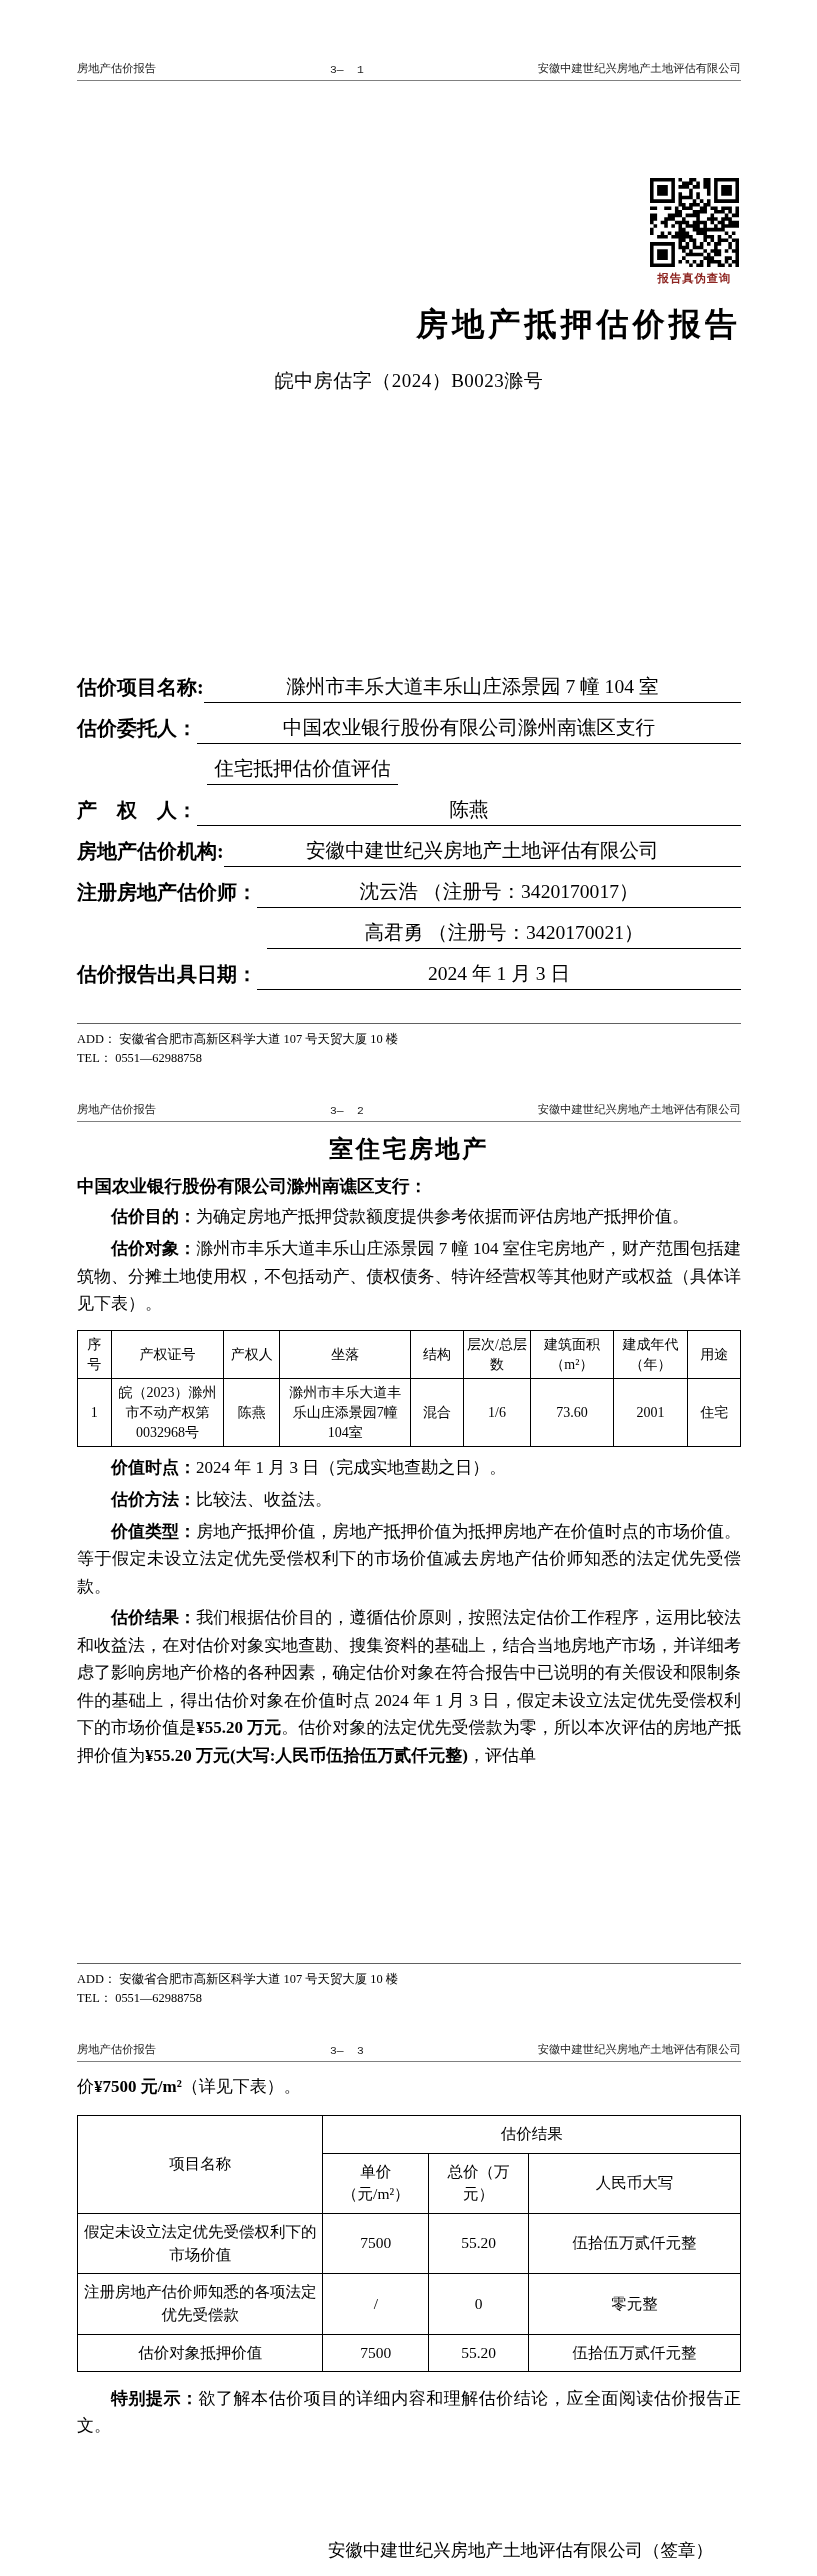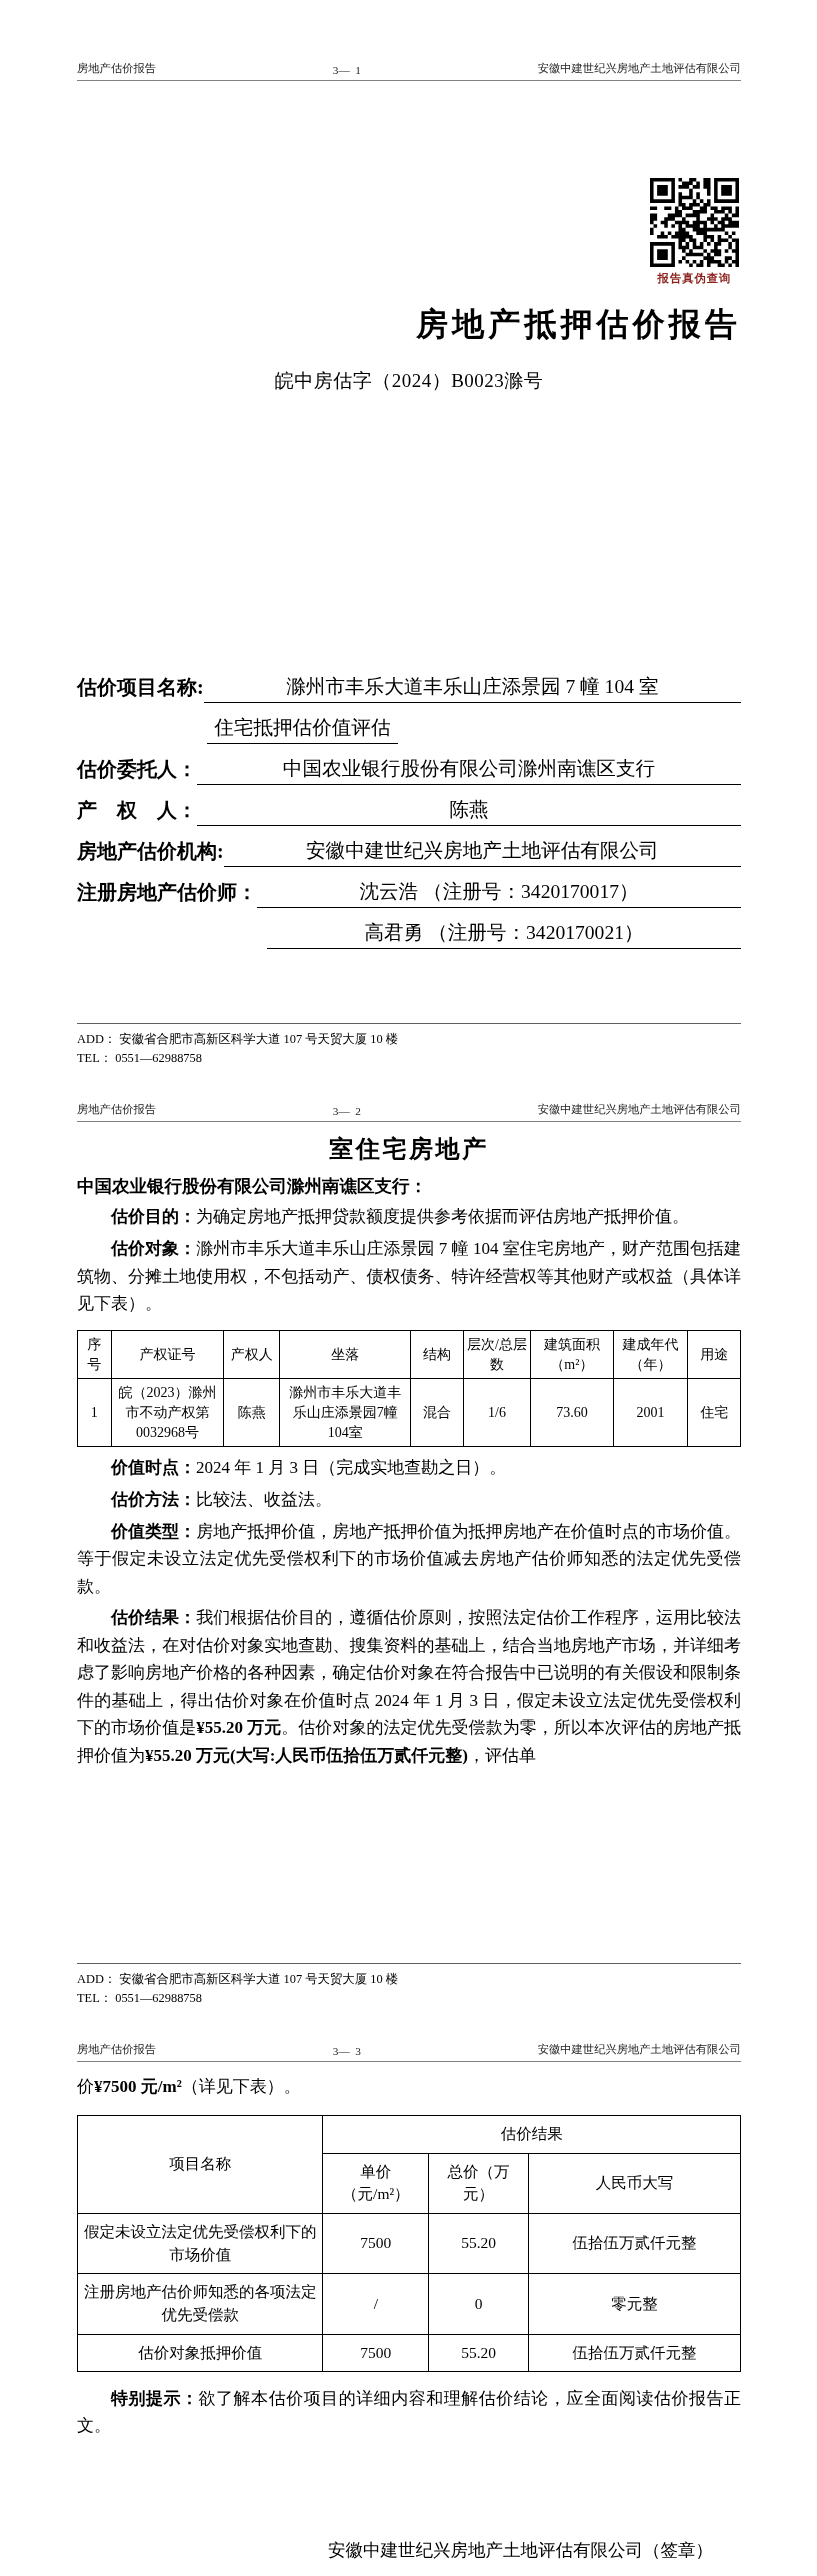--- a/index.html
+++ b/index.html
@@ -21,20 +21,21 @@
   .page1 { height:1084px; padding-top:61px; }
   .page2 { height:940px; padding-top:18px; }
   .page3 { height:1275px; padding-top:18px; }
 
   .page-header {
     display:flex; justify-content:space-between; align-items:flex-end;
     font-size:11.3px; color:#222;
     border-bottom:0.5px solid #808080;
     padding-bottom:3.6px;
     flex:0 0 auto;
+    font-family:Liberation Mono, monospace;
   }
   .page-header .hc { white-space:pre; }
 
   .page-footer {
     margin-top:auto;
     border-top:0.5px solid #606060;
     padding:6.2px 0 15.5px;
     font-size:12.4px;
     line-height:1.55;
     flex:0 0 auto;
@@ -143,40 +144,44 @@
 
     <h1 class="report-title">房地产抵押估价报告</h1>
     <div class="doc-no">皖中房估字（2024）B0023滁号</div>
 
     <div class="cover-fields">
       <div class="frow">
         <span class="flabel">估价项目名称:</span>
         <span class="fvalue">滁州市丰乐大道丰乐山庄添景园 7 幢 104 室</span>
       </div>
       <div class="frow">
-        <span class="fvalue-left ml-project">住宅抵押估价值评估</span>
-      </div>
-      <div class="frow">
         <span class="flabel">估价委托人：</span>
         <span class="fvalue">中国农业银行股份有限公司滁州南谯区支行</span>
       </div>
       <div class="frow">
+        <span class="fvalue-left ml-project">住宅抵押估价值评估</span>
+      </div>
+      <div class="frow">
         <span class="flabel">产　权　人：</span>
         <span class="fvalue">陈燕</span>
       </div>
       <div class="frow">
         <span class="flabel">房地产估价机构:</span>
         <span class="fvalue">安徽中建世纪兴房地产土地评估有限公司</span>
       </div>
       <div class="frow">
         <span class="flabel">注册房地产估价师：</span>
         <span class="fvalue">沈云浩 （注册号：3420170017）</span>
       </div>
       <div class="frow">
         <span class="fvalue ml-appraiser">高君勇 （注册号：3420170021）</span>
+      </div>
+      <div class="frow">
+        <span class="flabel">估价报告出具日期：</span>
+        <span class="fvalue">2024 年 1 月 3 日</span>
       </div>
     </div>
 
     <footer class="page-footer">
       <div>ADD：  安徽省合肥市高新区科学大道 107 号天贸大厦 10 楼</div>
       <div>TEL：  0551—62988758</div>
     </footer>
   </section>
 
   <section class="page page2">

